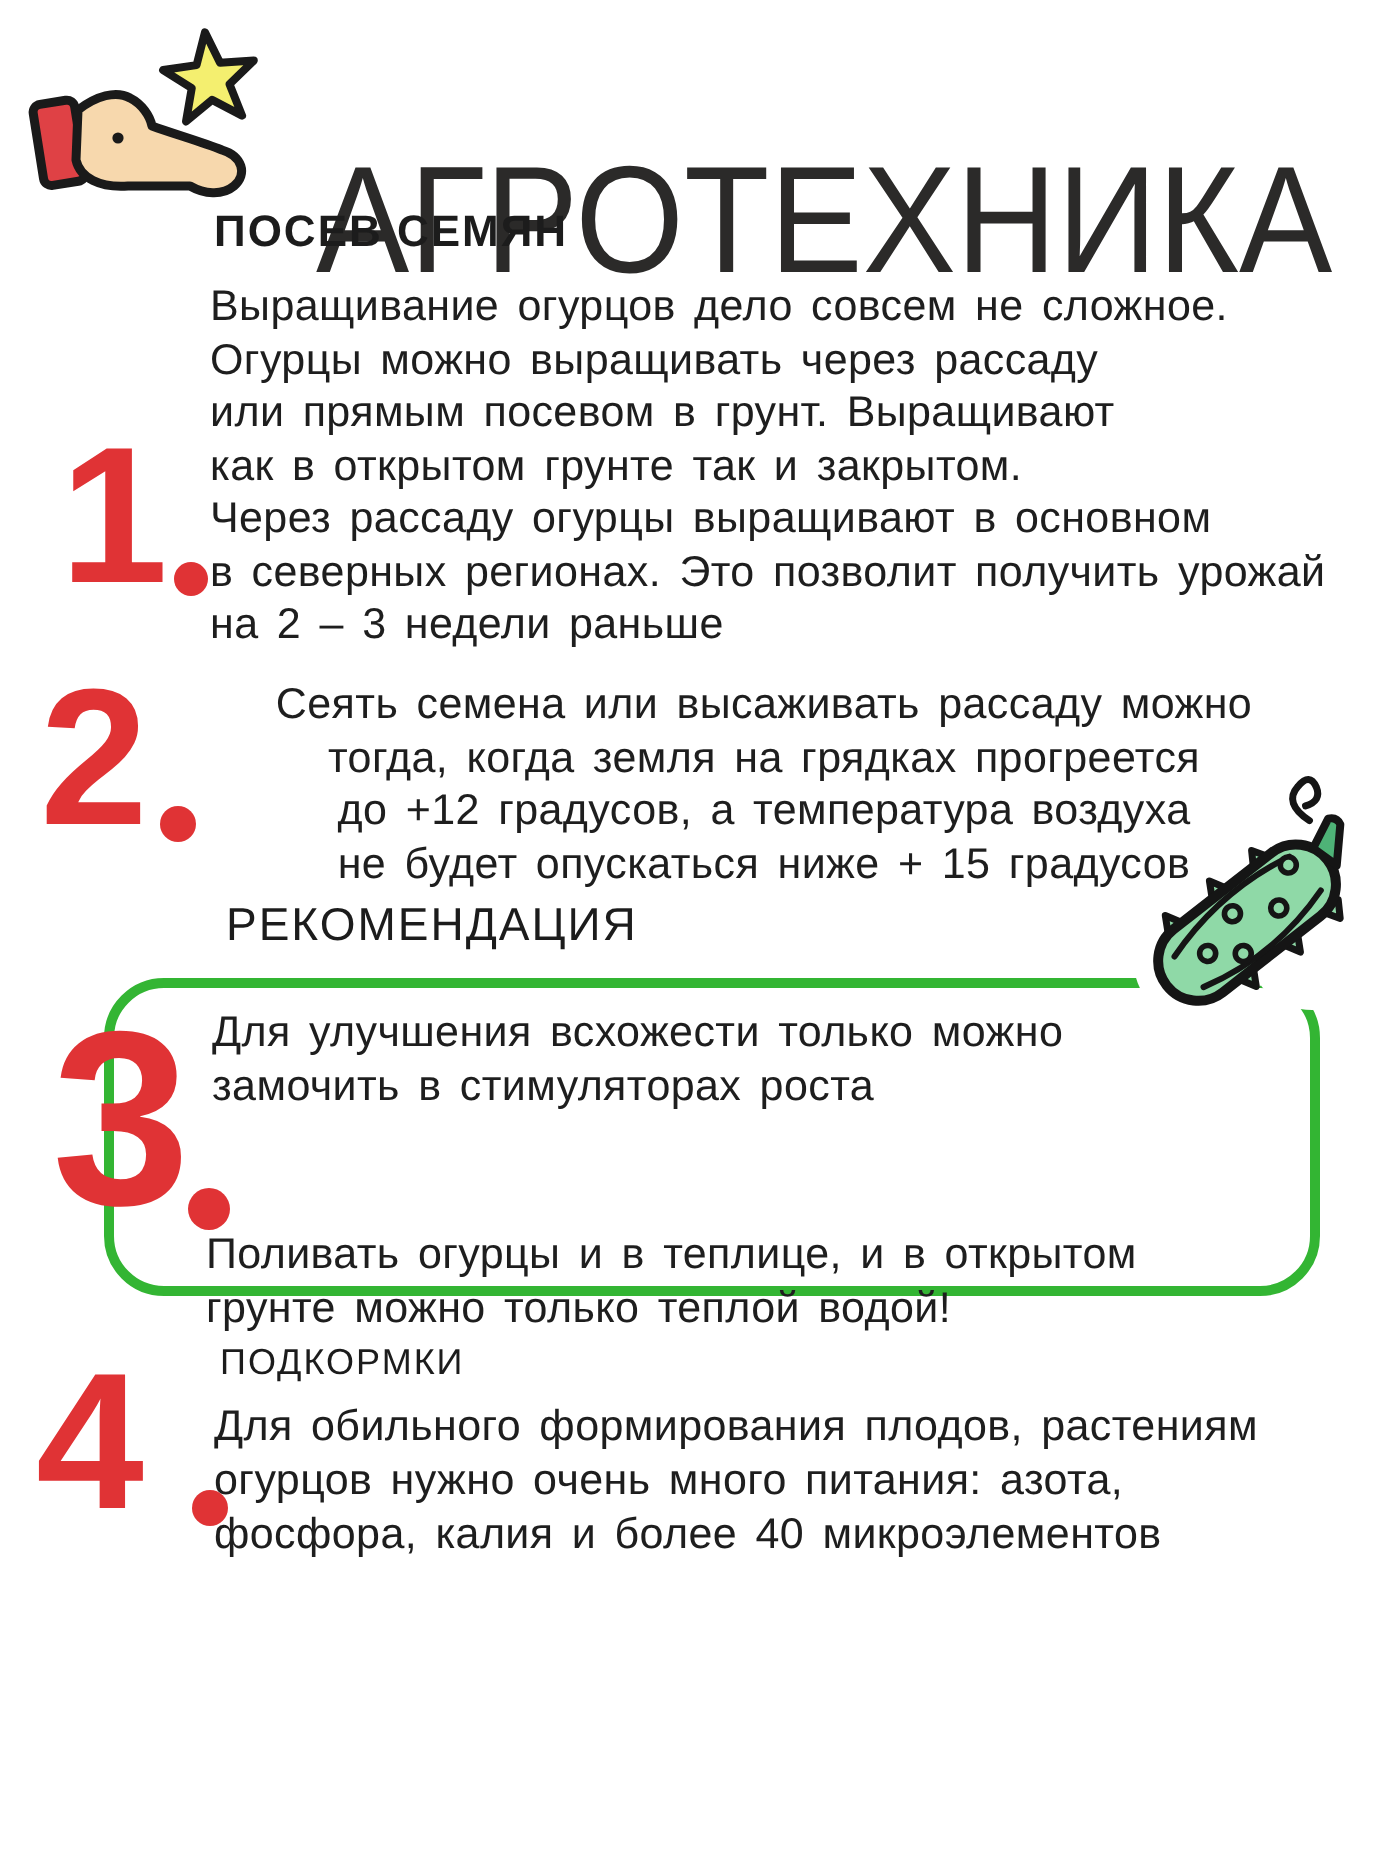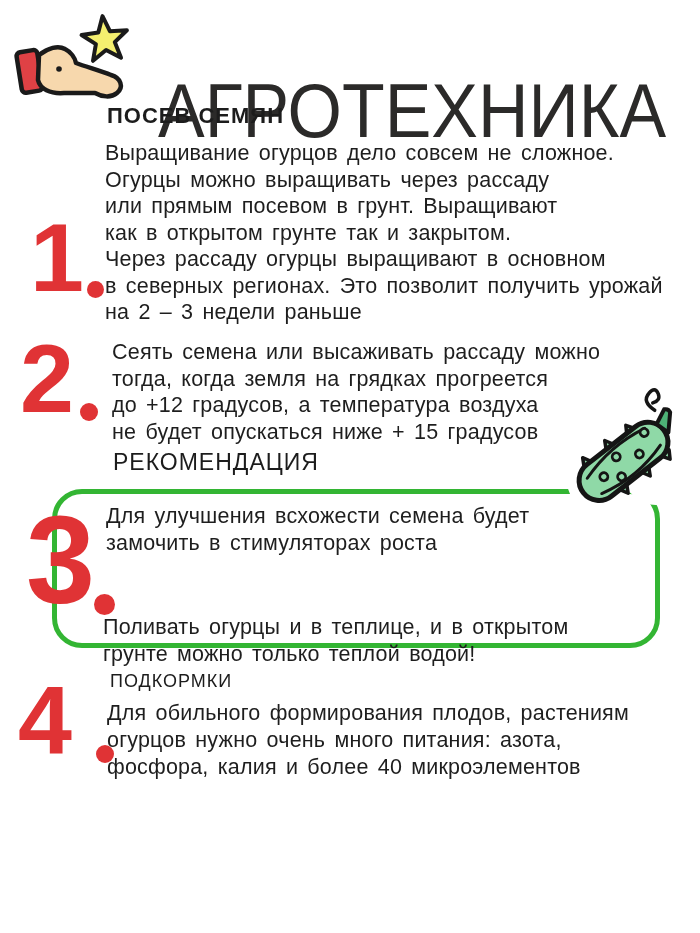--- a/index.html
+++ b/index.html
@@ -25,21 +25,21 @@
   }
   #s1-heading{left:107px;top:103px;font-weight:bold;}
   #rec-heading{left:113px;top:449px;font-size:23px;text-align:center;}
   #s4-heading{left:110px;top:671px;font-size:18px;}
   
   .para{
     font-size:21.5px;line-height:26.5px;white-space:pre-line;
     word-spacing:3px;letter-spacing:0.2px;color:#1e1e1e;
   }
   #s1-para{left:105px;top:140px;width:570px;}
-  #s2-para{left:112px;top:339px;width:540px;}
+  #s2-para{left:112px;top:339px;width:540px;text-align:center;}
   #box-para1{left:106px;top:503px;width:480px;}
   #box-para2{left:103px;top:566px;width:500px;margin-top:48px;}
   #s4-para{left:107px;top:700px;width:570px;line-height:27px;}
   
   .big-num{
     font-weight:bold;color:#e03335;line-height:0.78;
     font-size:97px;
   }
   .big-num .dot{
     position:absolute;background:#e03335;border-radius:50%;
@@ -105,21 +105,21 @@
 тогда, когда земля на грядках прогреется
 до +12 градусов, а температура воздуха
 не будет опускаться ниже + 15 градусов</div>
 <div id="num2" class="abs big-num">
   <span>2</span>
   <span class="dot"></span>
 </div>
 
 <div id="rec-heading" class="abs sec-heading">РЕКОМЕНДАЦИЯ</div>
 <div id="rec-box" class="abs"></div>
-<div id="box-para1" class="abs para">Для улучшения всхожести семена будет
+<div id="box-para1" class="abs para">Для улучшения всхожести только можно
 замочить в стимуляторах роста</div>
 <div id="box-para2" class="abs para">Поливать огурцы и в теплице, и в открытом
 грунте можно только теплой водой!</div>
 <div id="num3" class="abs big-num">
   <span>3</span>
   <span class="dot"></span>
 </div>
 
 <svg id="cucumber" class="abs" viewBox="0 0 145 145">
 

